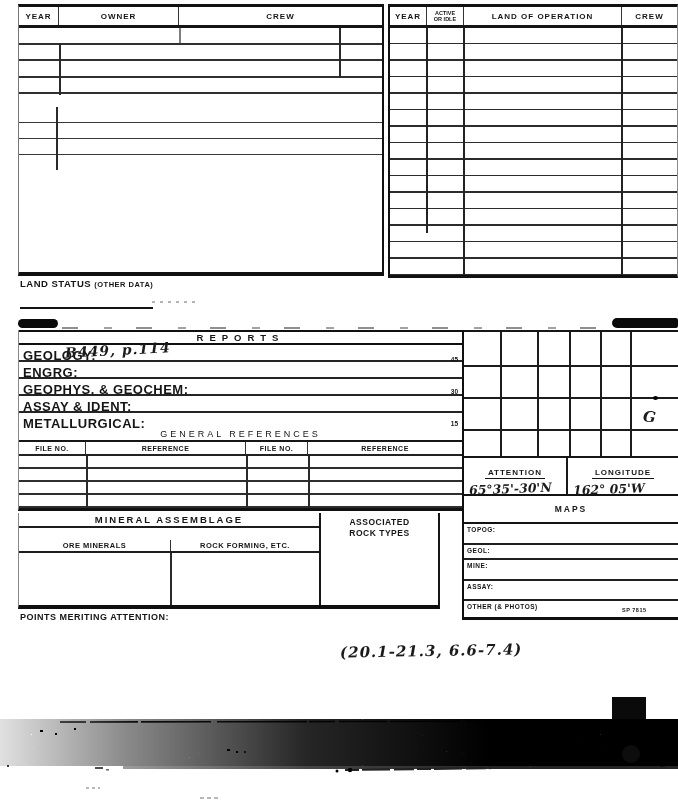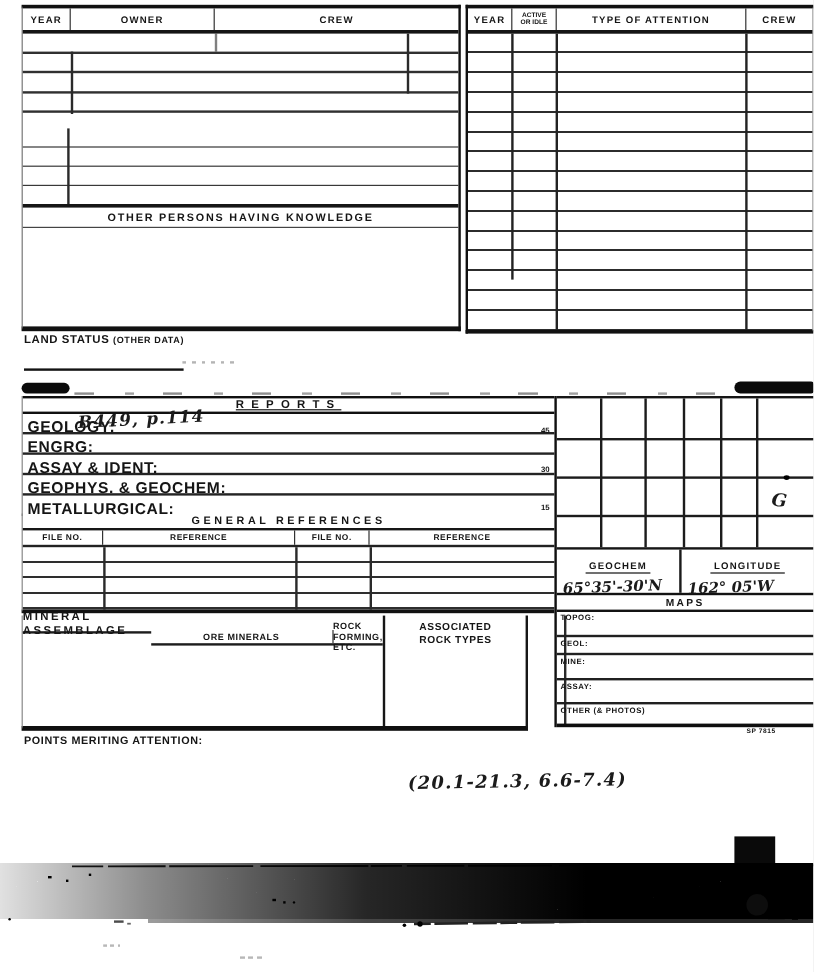--- a/index.html
+++ b/index.html
@@ -50,43 +50,43 @@
   .blobR{left:612px;top:318px;width:66px;height:10px;background:#0b0b0b;border-radius:5px 2px 2px 5px;}
   .smear{left:62px;top:327px;width:548px;height:1.6px;opacity:.55;
      background:repeating-linear-gradient(90deg,#333 0 16px,transparent 16px 42px,#555 42px 50px,transparent 50px 74px);}
   .dotsrow{left:152px;top:301px;width:46px;height:1.6px;opacity:.4;
      background:repeating-linear-gradient(90deg,#444 0 3px,transparent 3px 8px);}
 
   
   .reports{left:18px;top:330px;width:444px;border-left:1px solid #888;}
   .banner{height:15px;border-top:2.5px solid #101010;border-bottom:2.5px solid #101010;
           display:flex;align-items:center;justify-content:center;
-          font-size:9.5px;font-weight:bold;letter-spacing:6px;text-decoration:underline;}
+          font-size:9.5px;font-weight:bold;letter-spacing:6px;}
   .rrow{position:relative;border-bottom:2px solid #242424;}
   .rrow .rlabel{position:absolute;left:4px;top:3px;font-size:13px;font-weight:bold;letter-spacing:0.5px;}
   .h15{height:17px;} .h14{height:17px;}
   .gval{position:absolute;left:46px;top:-3px;font-size:14px;transform:rotate(-3deg);letter-spacing:1px;}
 
   
   .genref{left:18px;top:428px;width:444px;border-left:1px solid #888;border-bottom:3px solid #111;}
   .banner2{height:14px;border-bottom:2px solid #161616;display:flex;align-items:center;justify-content:center;
-           font-size:9px;font-weight:bold;letter-spacing:3px;}
+           font-size:9px;font-weight:normal;letter-spacing:3px;}
   .ghead{display:flex;height:14px;border-bottom:2px solid #222;}
   .gh{display:flex;align-items:center;justify-content:center;font-size:7px;font-weight:bold;
       letter-spacing:0.5px;border-right:1.5px solid #333;}
   .gh.last{border-right:none;}
   .g1{width:67px;} .g2{width:160px;} .g3{width:62px;} .g4{flex:1;}
   .gbody{position:relative;height:52px;
      background:repeating-linear-gradient(to bottom,transparent 0 11.2px,#2e2e2e 11.2px 13px);}
   .gv{position:absolute;top:0;height:52px;width:1.5px;background:#2a2a2a;}
 
   
   .mineral{left:18px;top:513px;width:422px;height:96px;display:flex;
            border-left:1px solid #888;border-bottom:4px solid #0f0f0f;border-right:2px solid #161616;}
-  .mleft{width:302px;border-right:2px solid #161616;display:flex;flex-direction:row;}
+  .mleft{width:302px;border-right:2px solid #161616;display:flex;flex-direction:column;}
   .mtitle{height:15px;border-bottom:2px solid #1d1d1d;display:flex;align-items:center;justify-content:center;
           font-size:9.5px;font-weight:bold;letter-spacing:2px;}
   .msub{display:flex;height:13px;border-bottom:2px solid #1d1d1d;margin-top:12px;}
   .ms{flex:1;display:flex;align-items:center;justify-content:center;font-size:7.5px;font-weight:bold;letter-spacing:0.5px;}
   .ms:first-child{border-right:1.5px solid #333;flex:0 0 152px;}
   .mbody{position:relative;flex:1;}
   .mdiv{position:absolute;left:151px;top:0;bottom:0;width:1.5px;background:#2a2a2a;}
   .mright{flex:1;text-align:center;padding-top:4px;font-size:8.5px;font-weight:bold;line-height:11px;letter-spacing:0.5px;}
 
   
@@ -95,21 +95,21 @@
   .gl-h{position:absolute;left:0;width:100%;height:2px;background:#1c1c1c;}
   .gl-v{position:absolute;top:0;height:100%;width:1.5px;background:#1c1c1c;}
   .gmark{position:absolute;left:179px;top:76px;font-size:15px;transform:rotate(6deg);}
   .gdot{position:absolute;left:189px;top:64px;width:5px;height:4px;background:#000;border-radius:50%;}
   .latlong{display:flex;height:38px;border-bottom:2.5px solid #131313;}
   .latbox{width:104px;border-right:2px solid #1a1a1a;}
   .lonbox{flex:1;}
   .llh{text-align:center;padding-top:3px;}
   .llh .ul{font-size:8px;font-weight:bold;letter-spacing:1px;border-bottom:1.8px solid #131313;padding:0 3px 1px;}
   .llv{font-size:12.5px;padding-left:5px;margin-top:2px;white-space:nowrap;transform:rotate(-2deg);}
-  .mapshead{height:14px;border-bottom:2.5px solid #131313;display:flex;align-items:center;justify-content:center;
+  .mapshead{height:28px;border-bottom:2.5px solid #131313;display:flex;align-items:center;justify-content:center;
             font-size:8.5px;font-weight:bold;letter-spacing:2px;}
   .maprow{position:relative;border-bottom:2px solid #202020;}
   .maprow span{position:absolute;left:3px;top:2px;font-size:6.5px;font-weight:bold;letter-spacing:0.5px;}
   .mr21{height:21px;} .mr15{height:15px;} .mr20{height:20px;} .mr19{height:19px;border-bottom:3.5px solid #0e0e0e;}
   .tick{position:absolute;left:442px;width:16px;text-align:right;font-size:6.5px;font-weight:bold;}
 
   
   .formnum{left:622px;top:607px;font-size:5.5px;font-weight:bold;letter-spacing:0.5px;}
   .points{left:20px;top:612px;font-size:9px;font-weight:bold;letter-spacing:0.5px;}
   .note{left:340px;top:642px;font-size:15px;letter-spacing:1px;transform:rotate(-1deg);}
@@ -138,29 +138,28 @@
       <div class="vseg" style="left:40px;top:15px;height:52px;"></div>
       <div class="vseg" style="left:320px;top:0;height:50px;"></div>
       <div class="vseg" style="left:160px;top:0;height:15px;opacity:.6;"></div>
     </div>
     <div class="rowsB">
       <div class="rB"></div>
       <div class="rB"></div>
       <div class="rB"></div>
       <div class="vseg" style="left:37px;top:0;height:63px;"></div>
     </div>
-    <div class="band other">OTHER PERSONS HAVING KNOWLEDGE</div>
   </div>
 
   <div class="abs t-right">
     <div class="thead">
       <div class="th w2-year">YEAR</div>
       <div class="th w2-act pre">ACTIVE
 OR IDLE</div>
-      <div class="th w2-type">TYPE OF ATTENTION</div>
+      <div class="th w2-type">LAND OF OPERATION</div>
       <div class="th w2-crew last">CREW</div>
     </div>
     <div class="body2">
       <div class="v v1"></div>
       <div class="v v2"></div>
       <div class="v v3"></div>
     </div>
   </div>
 
   <div class="abs land">
@@ -175,25 +174,25 @@
 
   <div class="abs reports">
     <div class="banner">REPORTS</div>
     <div class="rrow h15">
       <span class="rlabel">GEOLOGY:</span>
       <span class="hw gval">B449, p.114</span>
     </div>
     <div class="rrow h14">
       <span class="rlabel">ENGRG:</span>
     </div>
+    <div class="rrow h14">
+      <span class="rlabel">GEOPHYS. &amp; GEOCHEM:</span>
+    </div>
     <div class="rrow h15">
       <span class="rlabel">ASSAY &amp; IDENT:</span>
-    </div>
-    <div class="rrow h14">
-      <span class="rlabel">GEOPHYS. &amp; GEOCHEM:</span>
     </div>
     <div class="rrow h15" style="border-bottom:none;">
       <span class="rlabel">METALLURGICAL:</span>
     </div>
   </div>
 
   <div class="abs genref">
     <div class="banner2">GENERAL REFERENCES</div>
     <div class="ghead">
       <div class="gh g1">FILE NO.</div>
@@ -231,21 +230,21 @@
       <div class="gl-v" style="left:36px;"></div>
       <div class="gl-v" style="left:73px;"></div>
       <div class="gl-v" style="left:105px;"></div>
       <div class="gl-v" style="left:136px;"></div>
       <div class="gl-v" style="left:166px;"></div>
       <span class="gmark hw">G</span>
       <span class="gdot"></span>
     </div>
     <div class="latlong">
       <div class="latbox">
-        <div class="llh"><span class="ul">GEOCHEM</span></div>
+        <div class="llh"><span class="ul">ATTENTION</span></div>
         <div class="llv hw">65°35'-30'N</div>
       </div>
       <div class="lonbox">
         <div class="llh"><span class="ul">LONGITUDE</span></div>
         <div class="llv hw">162° 05'W</div>
       </div>
     </div>
     <div class="mapshead">MAPS</div>
     <div class="maprow mr21">
         <span>TOPOG:</span>

